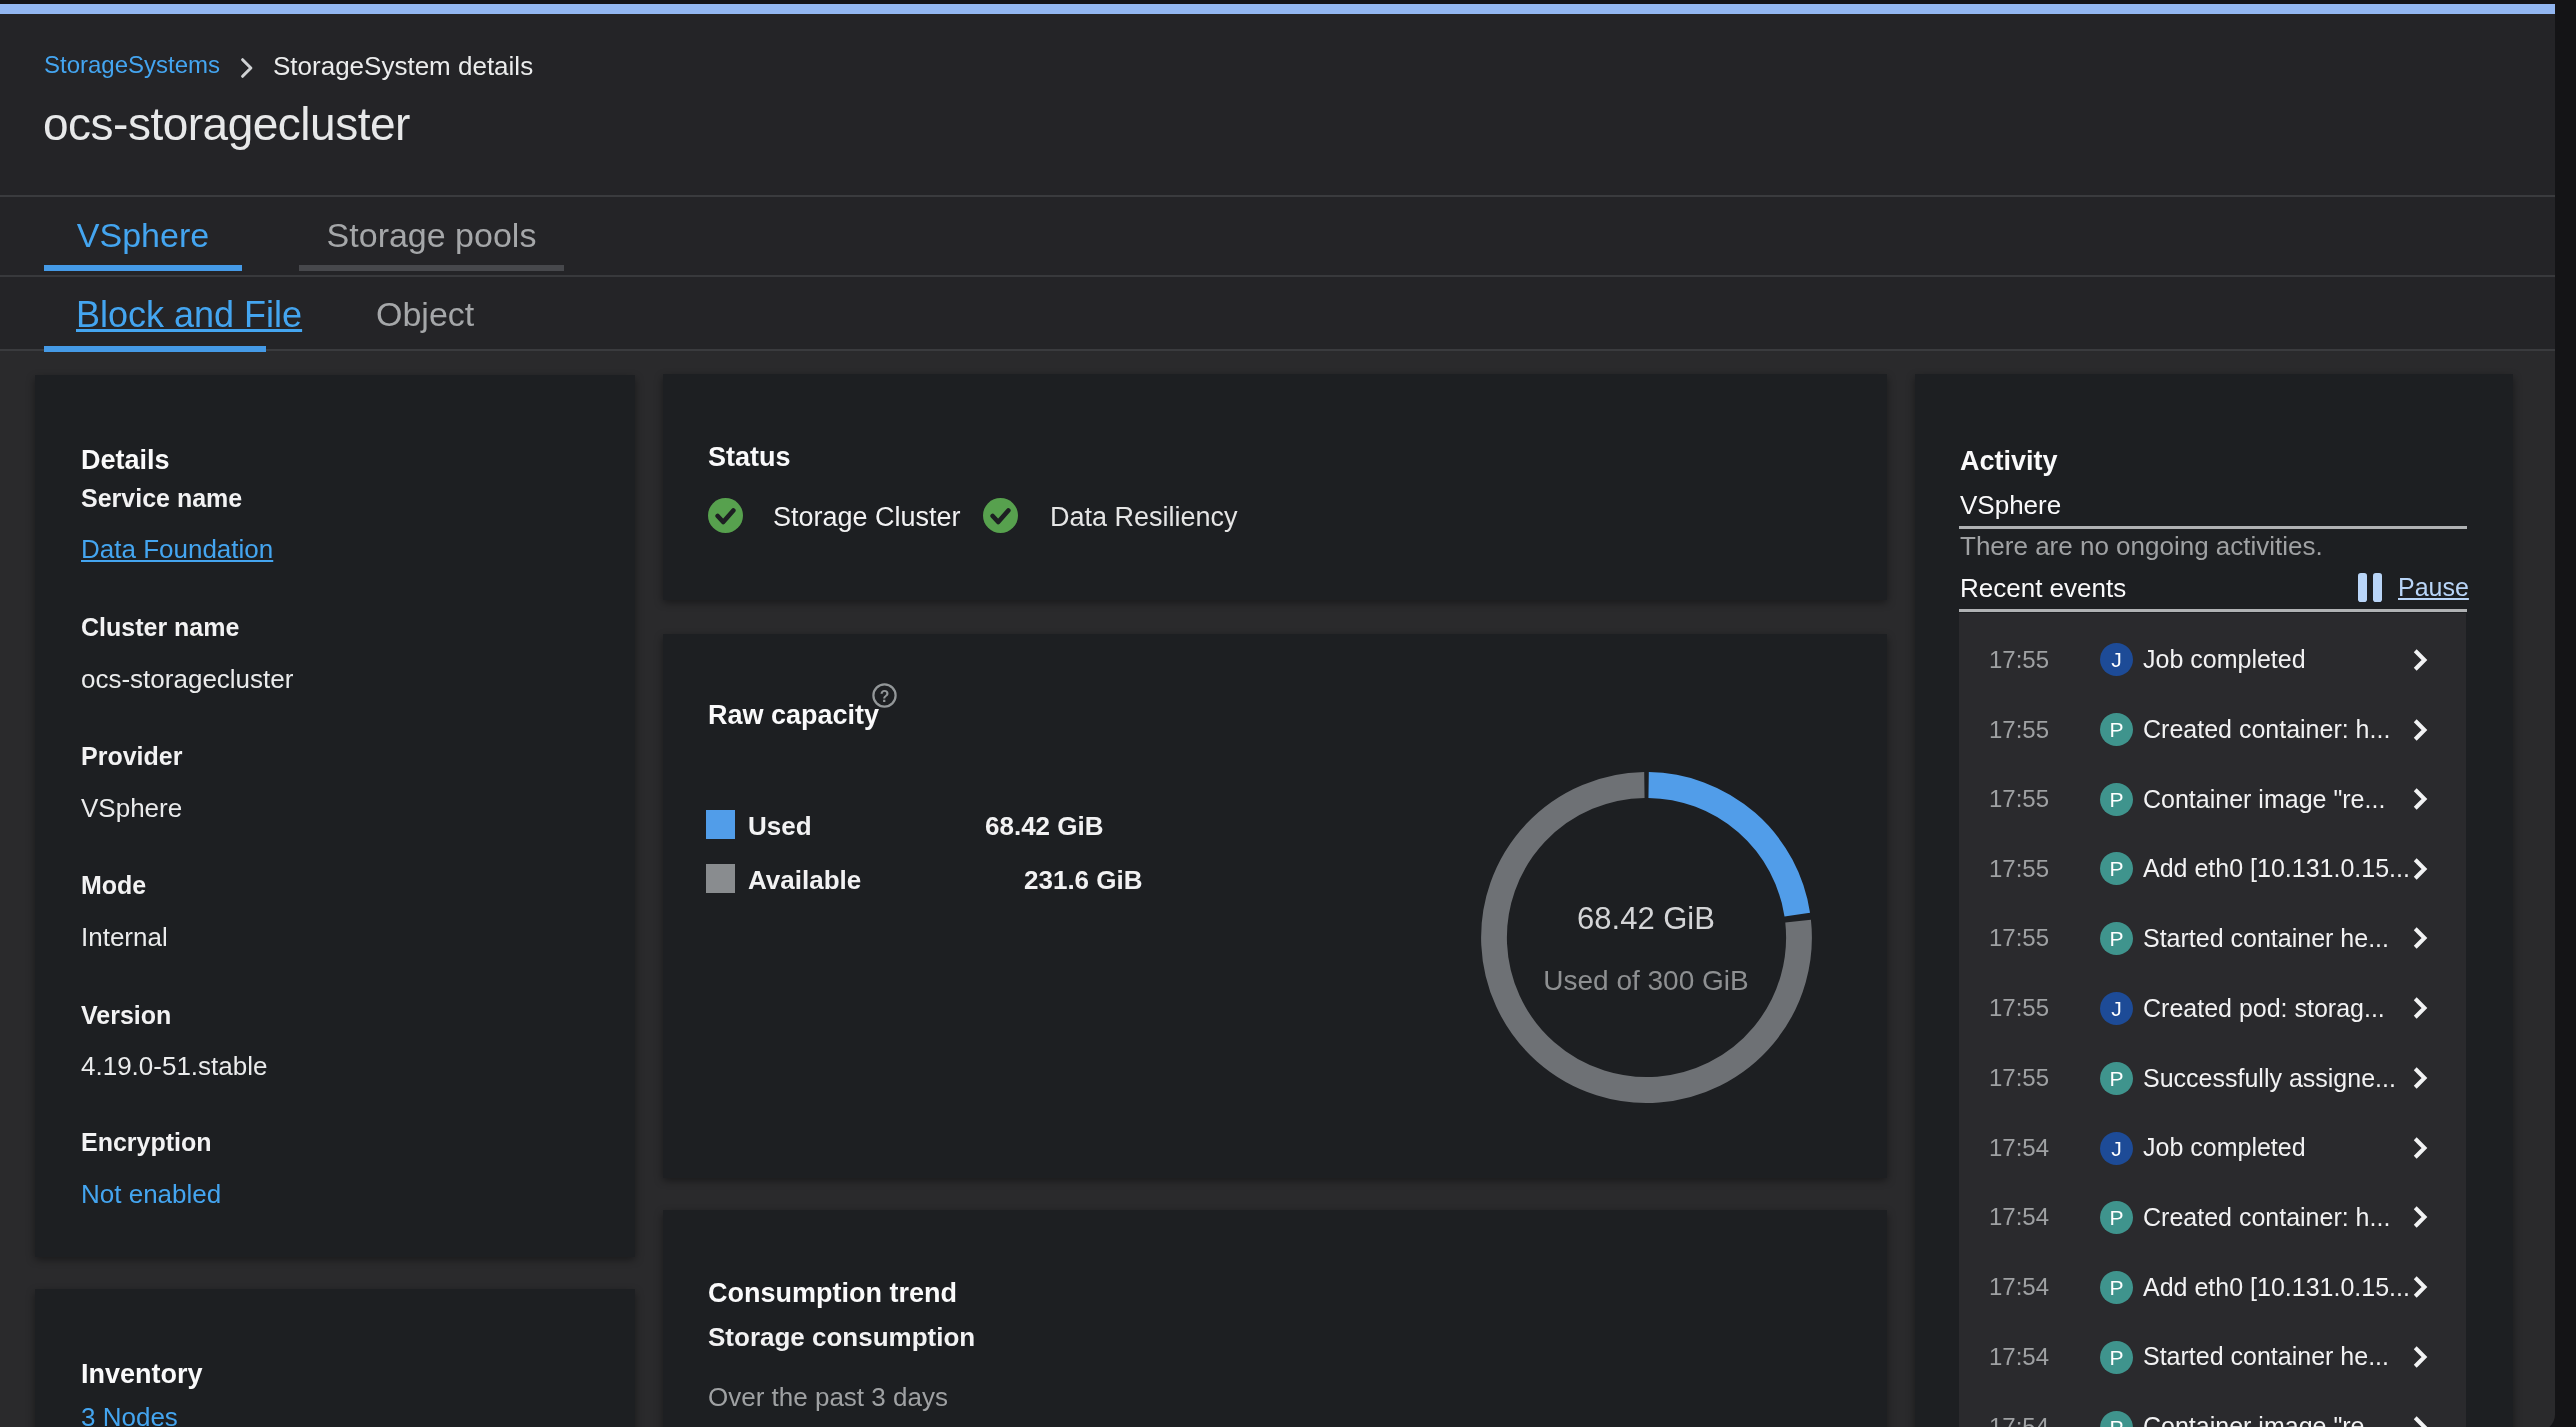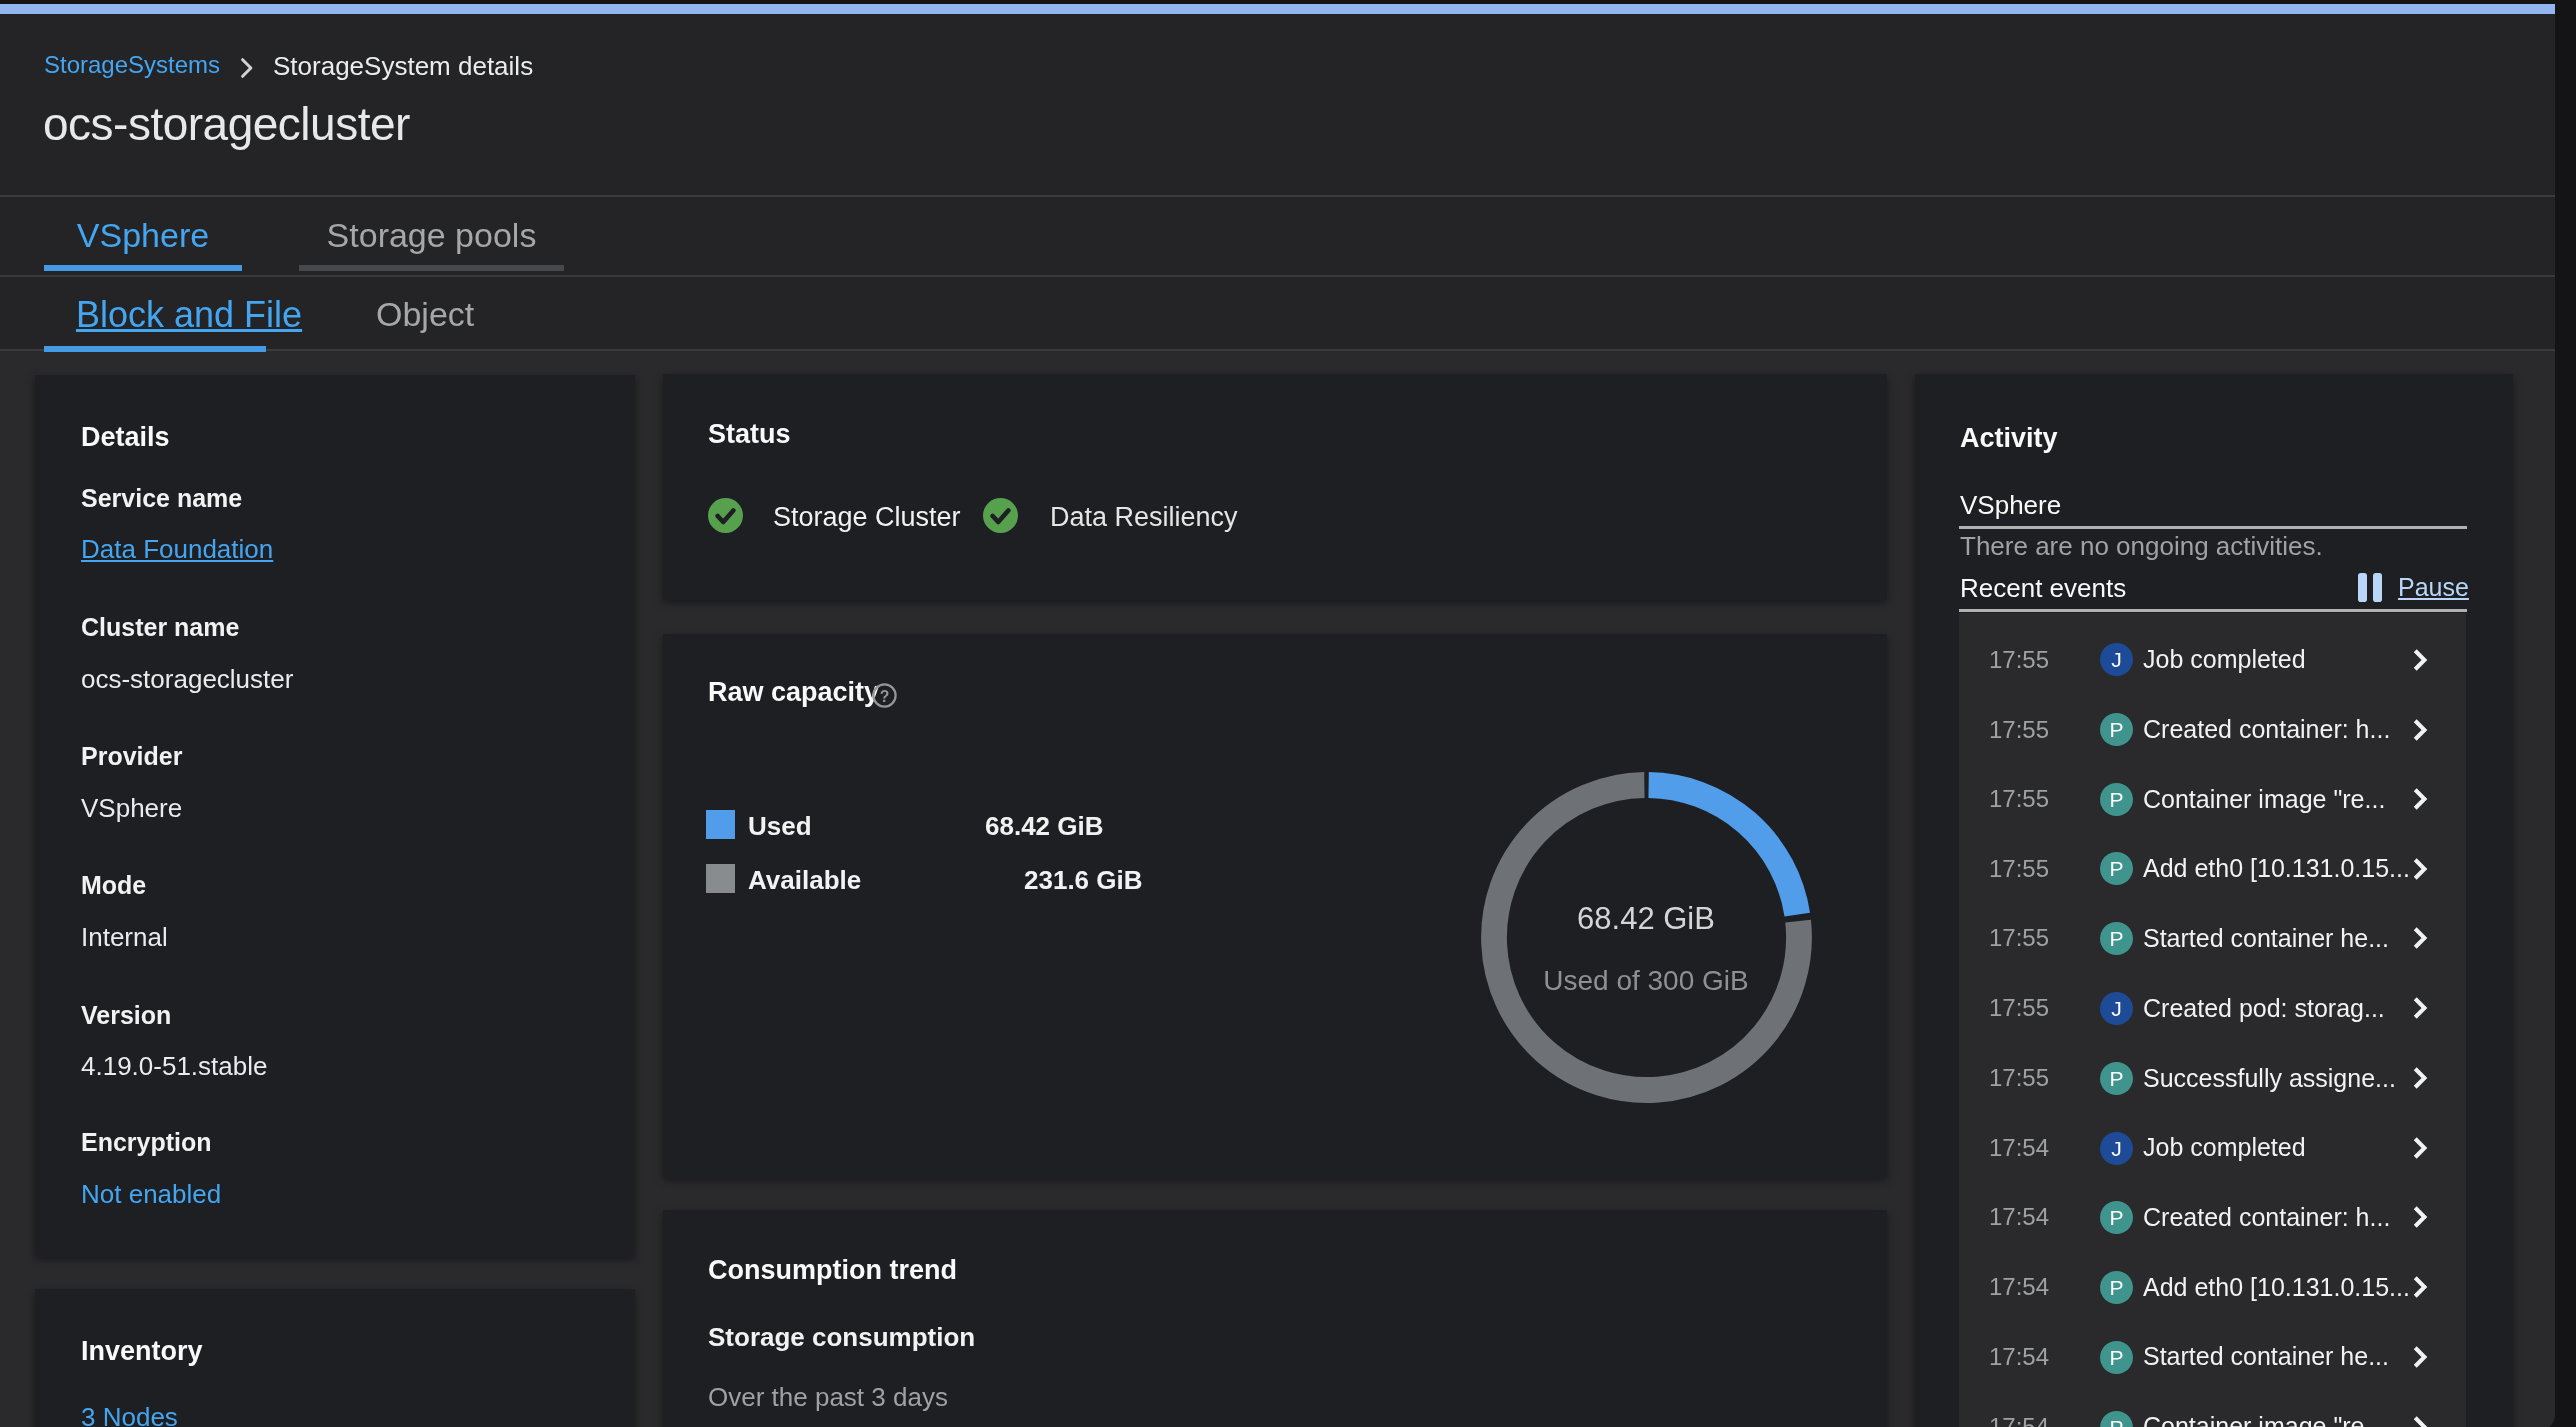--- a/index.html
+++ b/index.html
@@ -1,19 +1,19 @@
 <!DOCTYPE html>
 <html style="font-size:14.7px"><head><meta charset="utf-8">
 <style>
   * { margin:0; padding:0; box-sizing:border-box; }
   html,body { width:2576px; height:1427px; background:#141416; overflow:hidden;
     font-family:"Liberation Sans", sans-serif; }
   .abs { position:absolute; }
   .card { position:absolute; background:#1d1f22; box-shadow:0 2.8px 8.3px rgba(0,0,0,.42); }
-  .ct { position:absolute; font-size:27px; font-weight:700; color:#fafafb; line-height:1; white-space:nowrap; }
+  .ct { position:absolute; font-size:27px; font-weight:700; color:#fafafb; line-height:1; white-space:nowrap;margin-top:23px; }
   .dt { position:absolute; font-size:25px; font-weight:700; color:#f2f2f3; line-height:1; white-space:nowrap; }
   .dd { position:absolute; font-size:26px; font-weight:400; color:#eaebec; line-height:1; white-space:nowrap; }
   .txt { position:absolute; line-height:1; white-space:nowrap; }
 </style></head>
 <body>
 <div class="abs" id="panel" style="left:0;top:4px;width:2555px;height:1427px;background:#2a2a2c;border-bottom-right-radius:16.6px;overflow:hidden;">
   <div class="abs" style="left:0;top:0;width:2555px;height:347px;background:#242427;"></div>
   <div class="abs" style="left:0;top:0;width:2555px;height:10px;background:#92b6f0;"></div>
   <div class="abs" style="left:0;top:191px;width:2555px;height:1.8px;background:#3a3b3e;"></div>
   <div class="abs" style="left:0;top:271px;width:2555px;height:1.8px;background:#38393c;"></div>

